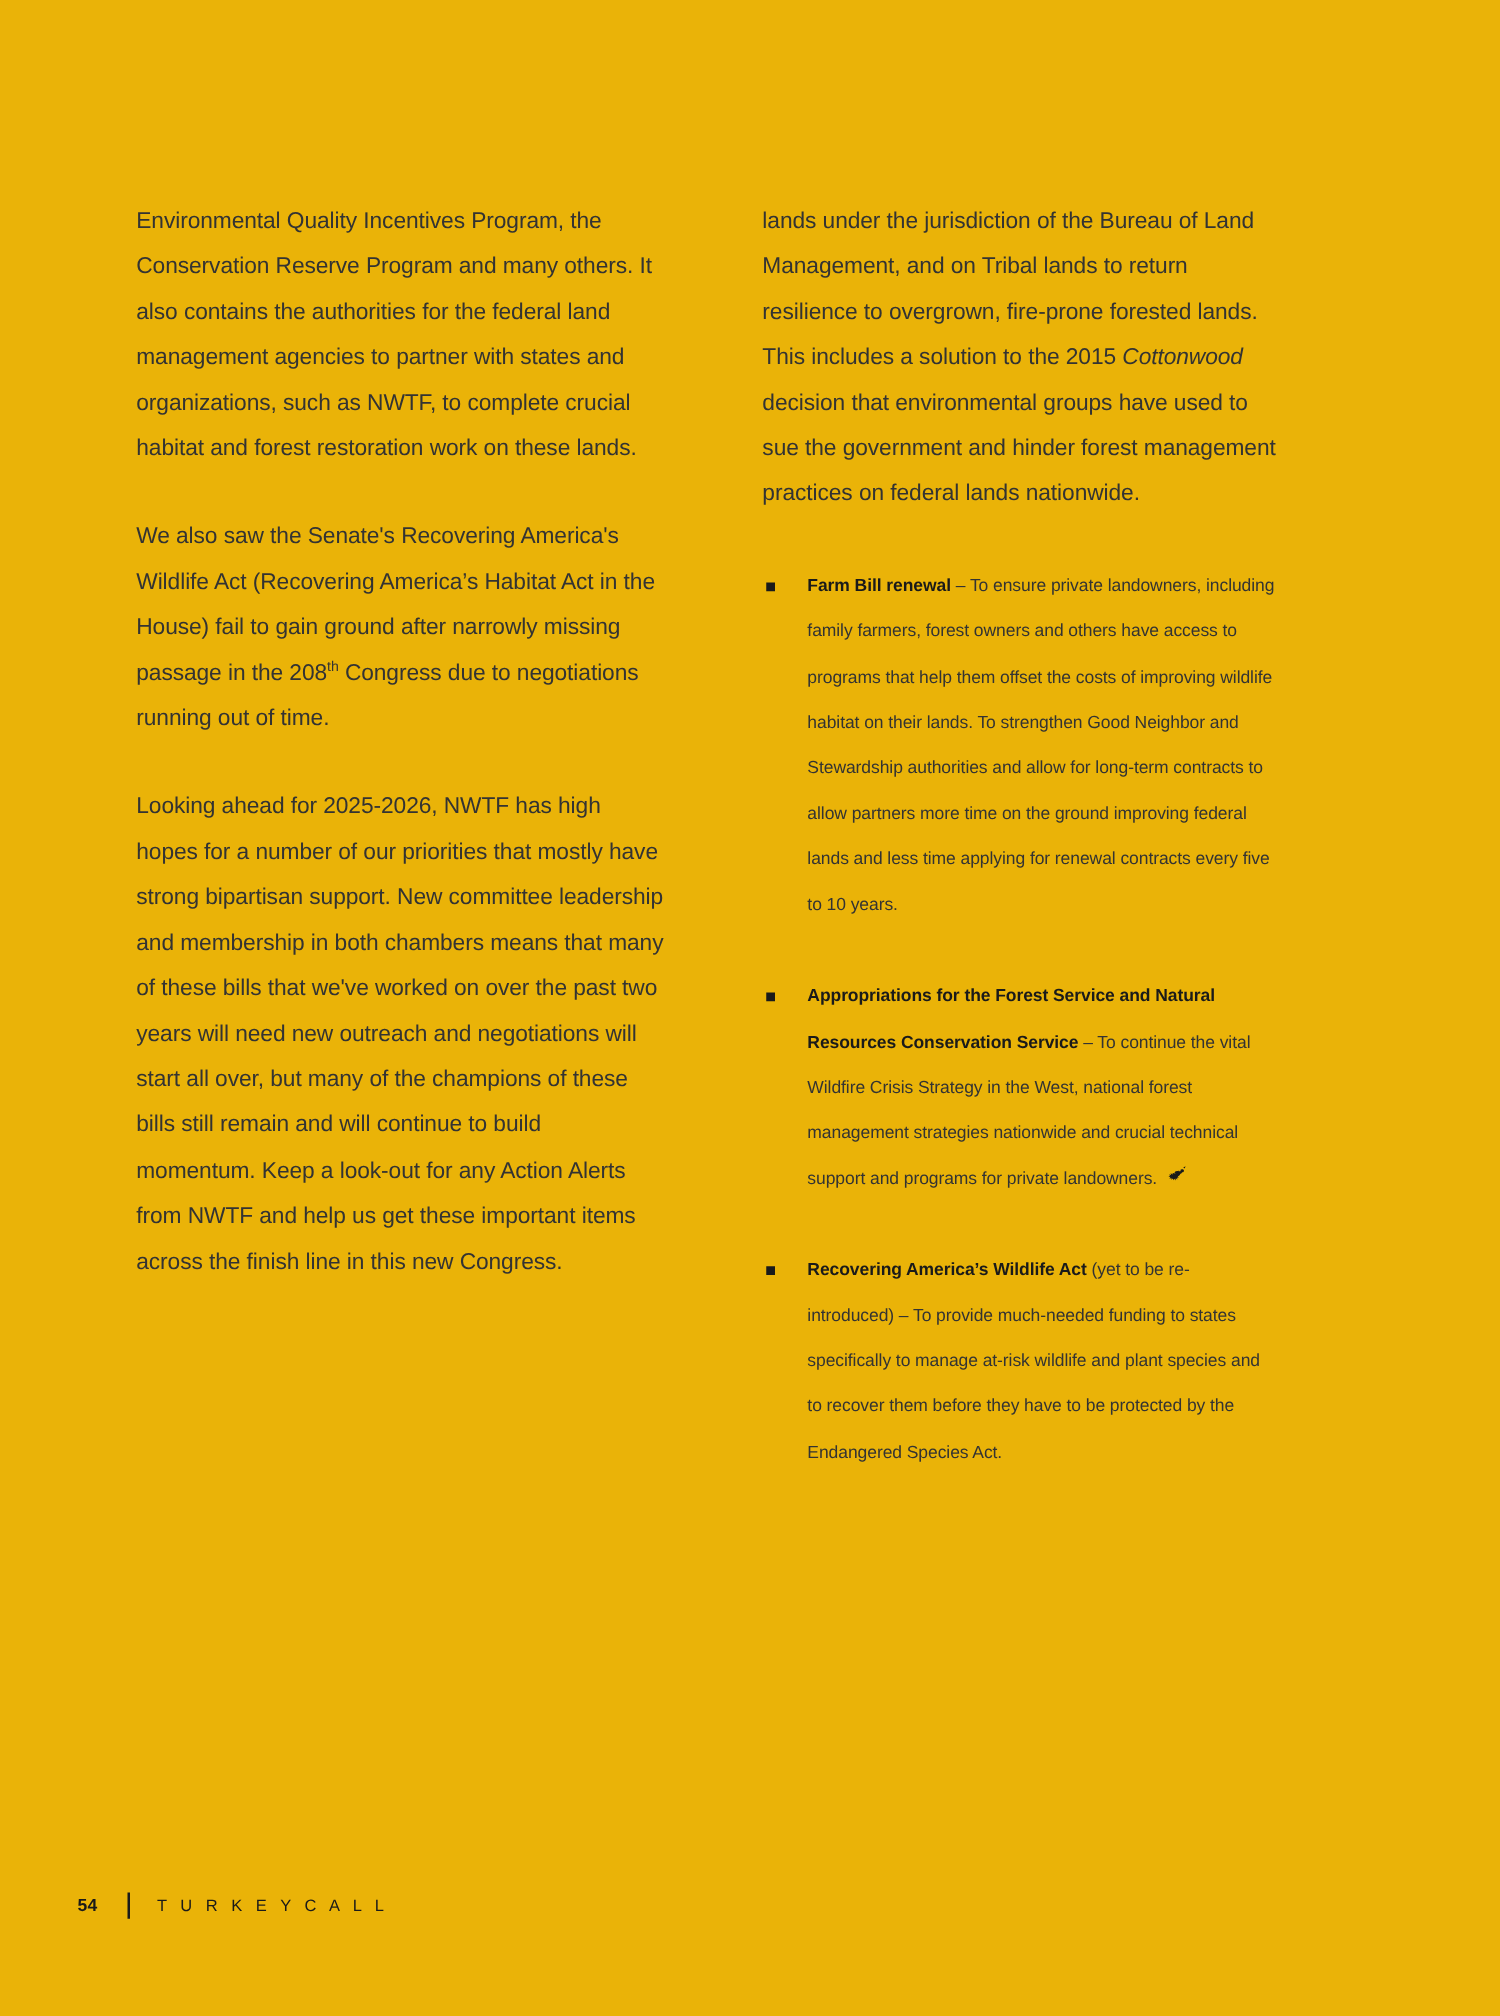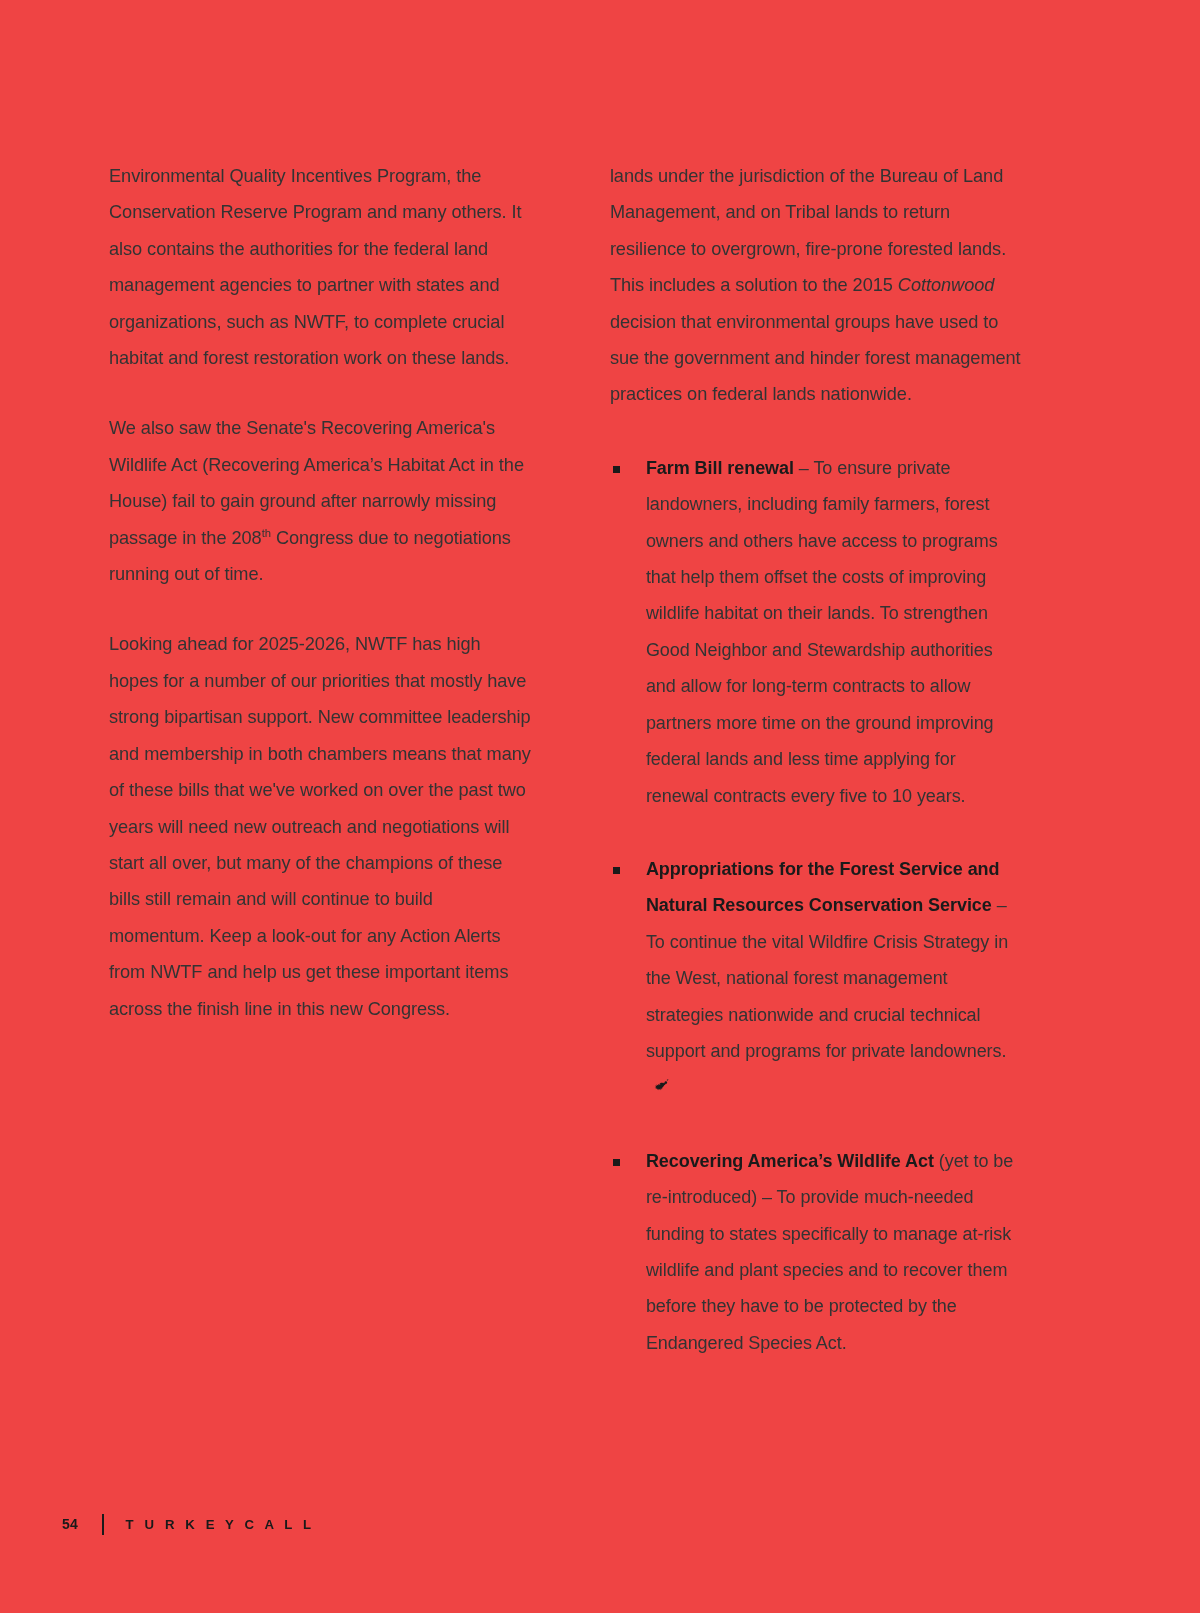--- a/index.html
+++ b/index.html
@@ -4,21 +4,21 @@
 <style>
   html, body {
     margin: 0;
     padding: 0;
     background: #ffffff;
   }
   .page {
     position: relative;
     width: 1200px;
     height: 1613px;
-    background: #ef4444;
+    background: #eab308;
     font-family: "Liberation Sans", sans-serif;
     color: #2b2b2b;
     overflow: hidden;
     box-sizing: border-box;
   }
 
   .columns {
     position: absolute;
     top: 158px;
     left: 109px;
@@ -51,21 +51,21 @@
 
   ul.bullets {
     margin: 0;
     padding: 0;
     list-style: none;
   }
   ul.bullets li {
     position: relative;
     padding-left: 33px;
     margin-bottom: 32px;
-    font-size: 18px;
+    font-size: 14px;
     line-height: 36.4px;
     letter-spacing: -0.06px;
     color: #333333;
     margin-top: 37px;
   }
   ul.bullets li:last-child { margin-bottom: 0; }
   ul.bullets li .sq {
     position: absolute;
     left: 2px;
     top: 16px;
@@ -105,21 +105,21 @@
     letter-spacing: 0.2px;
   }
   .footer .rule {
     width: 1.6px;
     height: 21px;
     background: #1a1a1a;
     margin: 0 22px 0 24px;
   }
   .footer .pubname {
     font-size: 13.2px;
-    font-weight: 700;
+    font-weight: 400;
     color: #1a1a1a;
     letter-spacing: 3.6px;
   }
 </style>
 </head>
 <body>
 
 <div class="page">
 
   <div class="columns">

